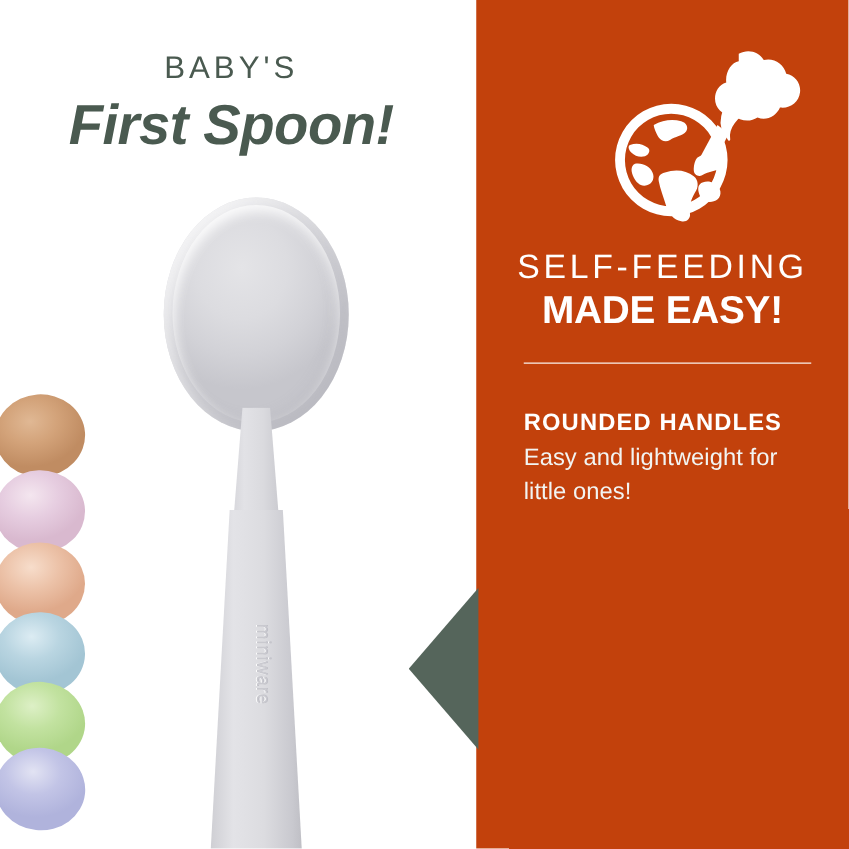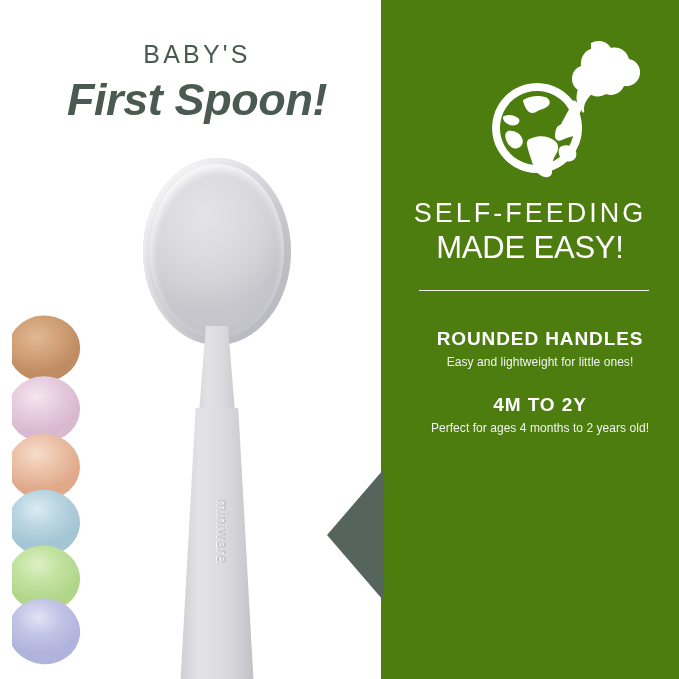--- a/index.html
+++ b/index.html
@@ -13,21 +13,21 @@
     height: 679px;
     overflow: hidden;
     background: #ffffff;
     font-family: "Liberation Sans", sans-serif;
     -webkit-font-smoothing: antialiased;
   }
 
   
   #left-panel {
     position: absolute;
-    left: 12px; top: 0;
+    left: 0; top: 0;
     width: 381px;
     height: 679px;
     background: #ffffff;
     overflow: hidden;
   }
 
   
   #headline-block {
     position: absolute;
     left: 0; top: 42px;
@@ -133,21 +133,21 @@
     font-weight: 400;
     pointer-events: none;
   }
 
   
   #right-panel {
     position: absolute;
     left: 381px; top: 0;
     width: 298px;
     height: 679px;
-    background: #4d7c0f;
+    background: #c2410c;
   }
   
   #arrow-notch {
     position: absolute;
     left: -54px;
     top: 470px;
     width: 56px;
     height: 130px;
     background: #55655b;
     clip-path: polygon(100% 0%, 100% 100%, 0% 50%);
@@ -175,54 +175,53 @@
     color: #ffffff;
     font-weight: 400;
     line-height: 1.05;
     white-space: nowrap;
   }
   #panel-heading-bottom {
     margin-top: 5px;
     font-size: 31px;
     letter-spacing: -0.2px;
     color: #ffffff;
-    font-weight: 400;
+    font-weight: 700;
     line-height: 1.05;
     white-space: nowrap;
   }
   #panel-divider {
     position: absolute;
     left: 38px;
     top: 290px;
     width: 230px;
     height: 1px;
     background: #ffffff;
     opacity: 0.92;
   }
 
   
   #feature-list {
     position: absolute;
     left: 38px;
     top: 328px;
     width: 242px;
-    text-align: center;
   }
   .feature-item { margin-bottom: 23px; }
   .feature-item:last-child { margin-bottom: 0; }
   .feature-title {
     font-size: 19px;
     font-weight: 700;
     letter-spacing: 0.9px;
     color: #ffffff;
     line-height: 1.15;
     margin-bottom: 4px;
   }
   .feature-body {
-    font-size: 12px;
+    font-size: 19px;
     font-weight: 400;
     color: #f2f4f2;
     line-height: 1.42;
     letter-spacing: 0.05px;
   }
 </style>
 </head>
 <body>
 
 <div id="infographic">
@@ -351,22 +350,18 @@
     <div id="feature-list">
 
       <div class="feature-item">
         <div class="feature-title">ROUNDED HANDLES</div>
         <div class="feature-body">Easy and lightweight for little ones!</div>
       </div>
 
       <div class="feature-item">
       </div>
 
-      <div class="feature-item">
-        <div class="feature-title">4M TO 2Y</div>
-        <div class="feature-body">Perfect for ages 4 months to 2 years old!</div>
-      </div>
 
     </div>
 
   </div>
 
 </div>
 
 </body></html>

